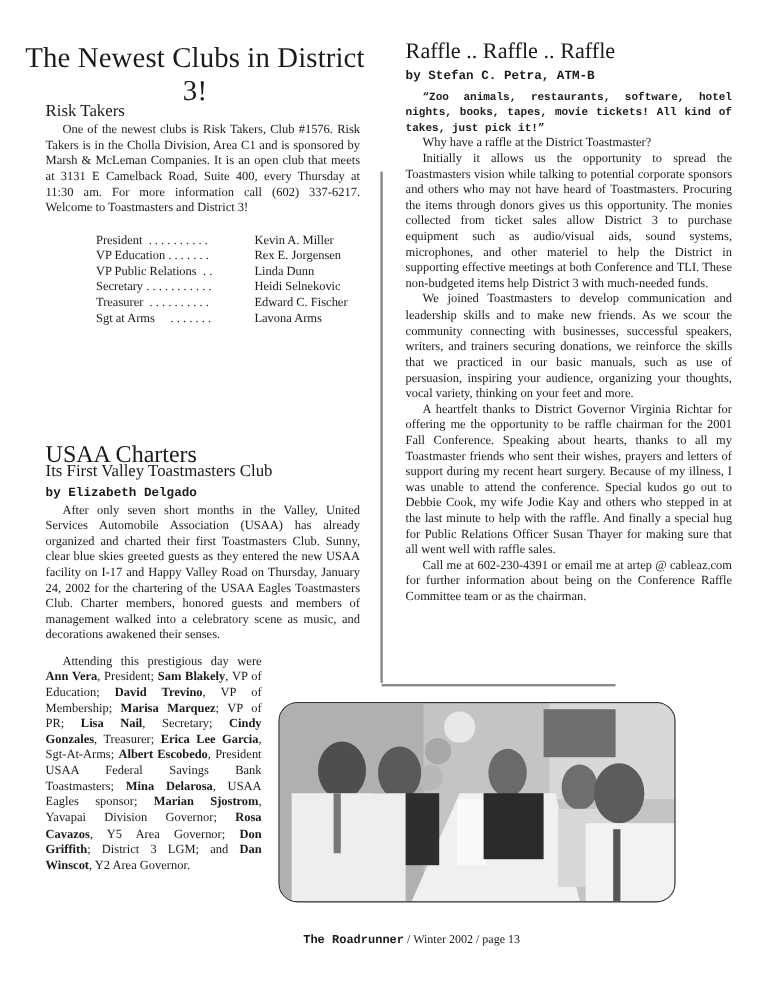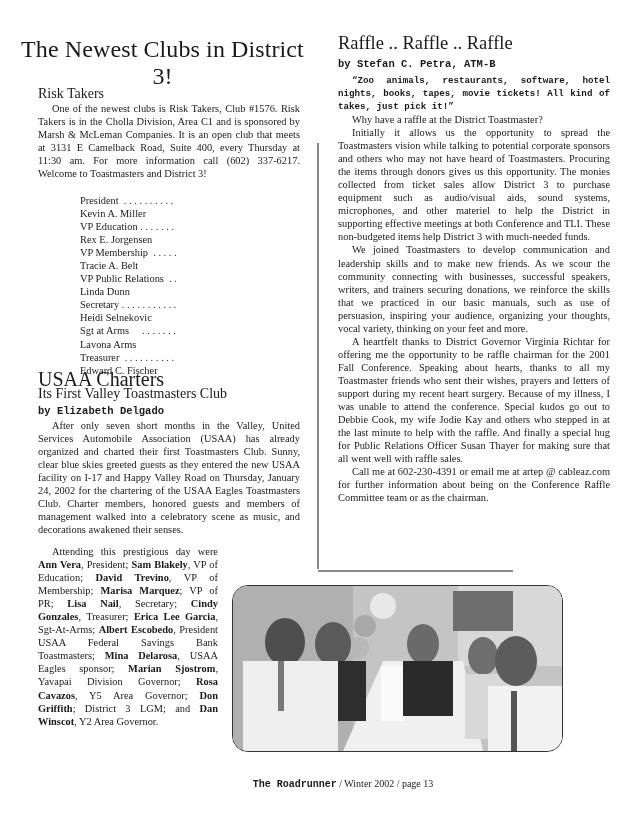--- a/index.html
+++ b/index.html
@@ -8,21 +8,21 @@
   .abs { position:absolute; }
   .mono { font-family:"Liberation Mono", "DejaVu Sans Mono", monospace; }
   p { margin:0; }
   .body-text { font-size:10.4px; line-height:13.05px; text-align:justify; }
   .indent { text-indent:14px; }
 
   #left-title { left:20px; top:36px; width:285px; font-size:24px; text-align:center; letter-spacing:0.1px; }
   #risk-head { left:38px; top:86px; font-size:14px; }
   #risk-body { left:38px; top:102px; width:262px; }
   #officers { left:38px; top:194px; width:262px; font-size:10.4px; line-height:13.05px; }
-  .officer-row { display:flex; padding-left:42px;flex-direction:column; }
+  .officer-row { display:flex; padding-left:42px; }
   .officer-role { width:132px; white-space:pre; }
   .intro { text-indent:14px; }
 
   #usaa-head1 { left:38px; top:368px; font-size:20px; }
   #usaa-head2 { left:38px; top:386px; font-size:14px; }
   #usaa-byline { left:38px; top:405px; font-size:10.5px; font-weight:bold; }
   #usaa-body { left:38px; top:419px; width:262px; }
   #usaa-attend { left:38px; top:545px; width:262px; }
   b { font-weight:bold; }
 
@@ -51,38 +51,34 @@
   <div id="officer-rows">
       <div class="officer-row">
         <span class="officer-role">President  . . . . . . . . . . </span>
         <span>Kevin A. Miller</span>
       </div>
       <div class="officer-row">
         <span class="officer-role">VP Education . . . . . . . </span>
         <span>Rex E. Jorgensen</span>
       </div>
       <div class="officer-row">
-        <span class="officer-role">VP Membership  . . . . . </span>
-        <span>Tracie A. Belt</span>
-      </div>
-      <div class="officer-row">
         <span class="officer-role">VP Public Relations  . . </span>
         <span>Linda Dunn</span>
       </div>
       <div class="officer-row">
         <span class="officer-role">Secretary . . . . . . . . . . . </span>
         <span>Heidi Selnekovic</span>
       </div>
       <div class="officer-row">
+        <span class="officer-role">Treasurer  . . . . . . . . . . </span>
+        <span>Edward C. Fischer</span>
+      </div>
+      <div class="officer-row">
         <span class="officer-role">Sgt at Arms     . . . . . . . </span>
         <span>Lavona Arms</span>
-      </div>
-      <div class="officer-row">
-        <span class="officer-role">Treasurer  . . . . . . . . . . </span>
-        <span>Edward C. Fischer</span>
       </div>
     </div>
 </div>
 
 <div id="usaa-head1" class="abs">USAA Charters</div>
 <div id="usaa-head2" class="abs">Its First Valley Toastmasters Club</div>
 <div id="usaa-byline" class="abs mono">by Elizabeth Delgado</div>
 <p id="usaa-body" class="abs body-text indent">After only seven short months in the Valley, United Services Automobile Association (USAA) has already organized and charted their first Toastmasters Club. Sunny, clear blue skies greeted guests as they entered the new USAA facility on I-17 and Happy Valley Road on Thursday, January 24, 2002 for the chartering of the USAA Eagles Toastmasters Club. Charter members, honored guests and members of management walked into a celebratory scene as music, and decorations awakened their senses.</p>
 <p id="usaa-attend" class="abs body-text indent" style="width: 262px;"><span style="float: right; width: 82px; height: 200px; margin-top: 26px;"></span><span>Attending this prestigious day were </span><b>Ann Vera</b><span>, President; </span><b>Sam Blakely</b><span>, VP of Education; </span><b>David Trevino</b><span>, VP of Membership; </span><b>Marisa Marquez</b><span>; VP of PR; </span><b>Lisa Nail</b><span>, Secretary; </span><b>Cindy Gonzales</b><span>, Treasurer; </span><b>Erica Lee Garcia</b><span>, Sgt-At-Arms; </span><b>Albert Escobedo</b><span>, President USAA Federal Savings Bank Toastmasters; </span><b>Mina Delarosa</b><span>, USAA Eagles sponsor; </span><b>Marian Sjostrom</b><span>, Yavapai Division Governor; </span><b>Rosa Cavazos</b><span>, Y5 Area Governor; </span><b>Don Griffith</b><span>; District 3 LGM;   and </span><b>Dan Winscot</b><span>, Y2 Area Governor.</span></p>
 

